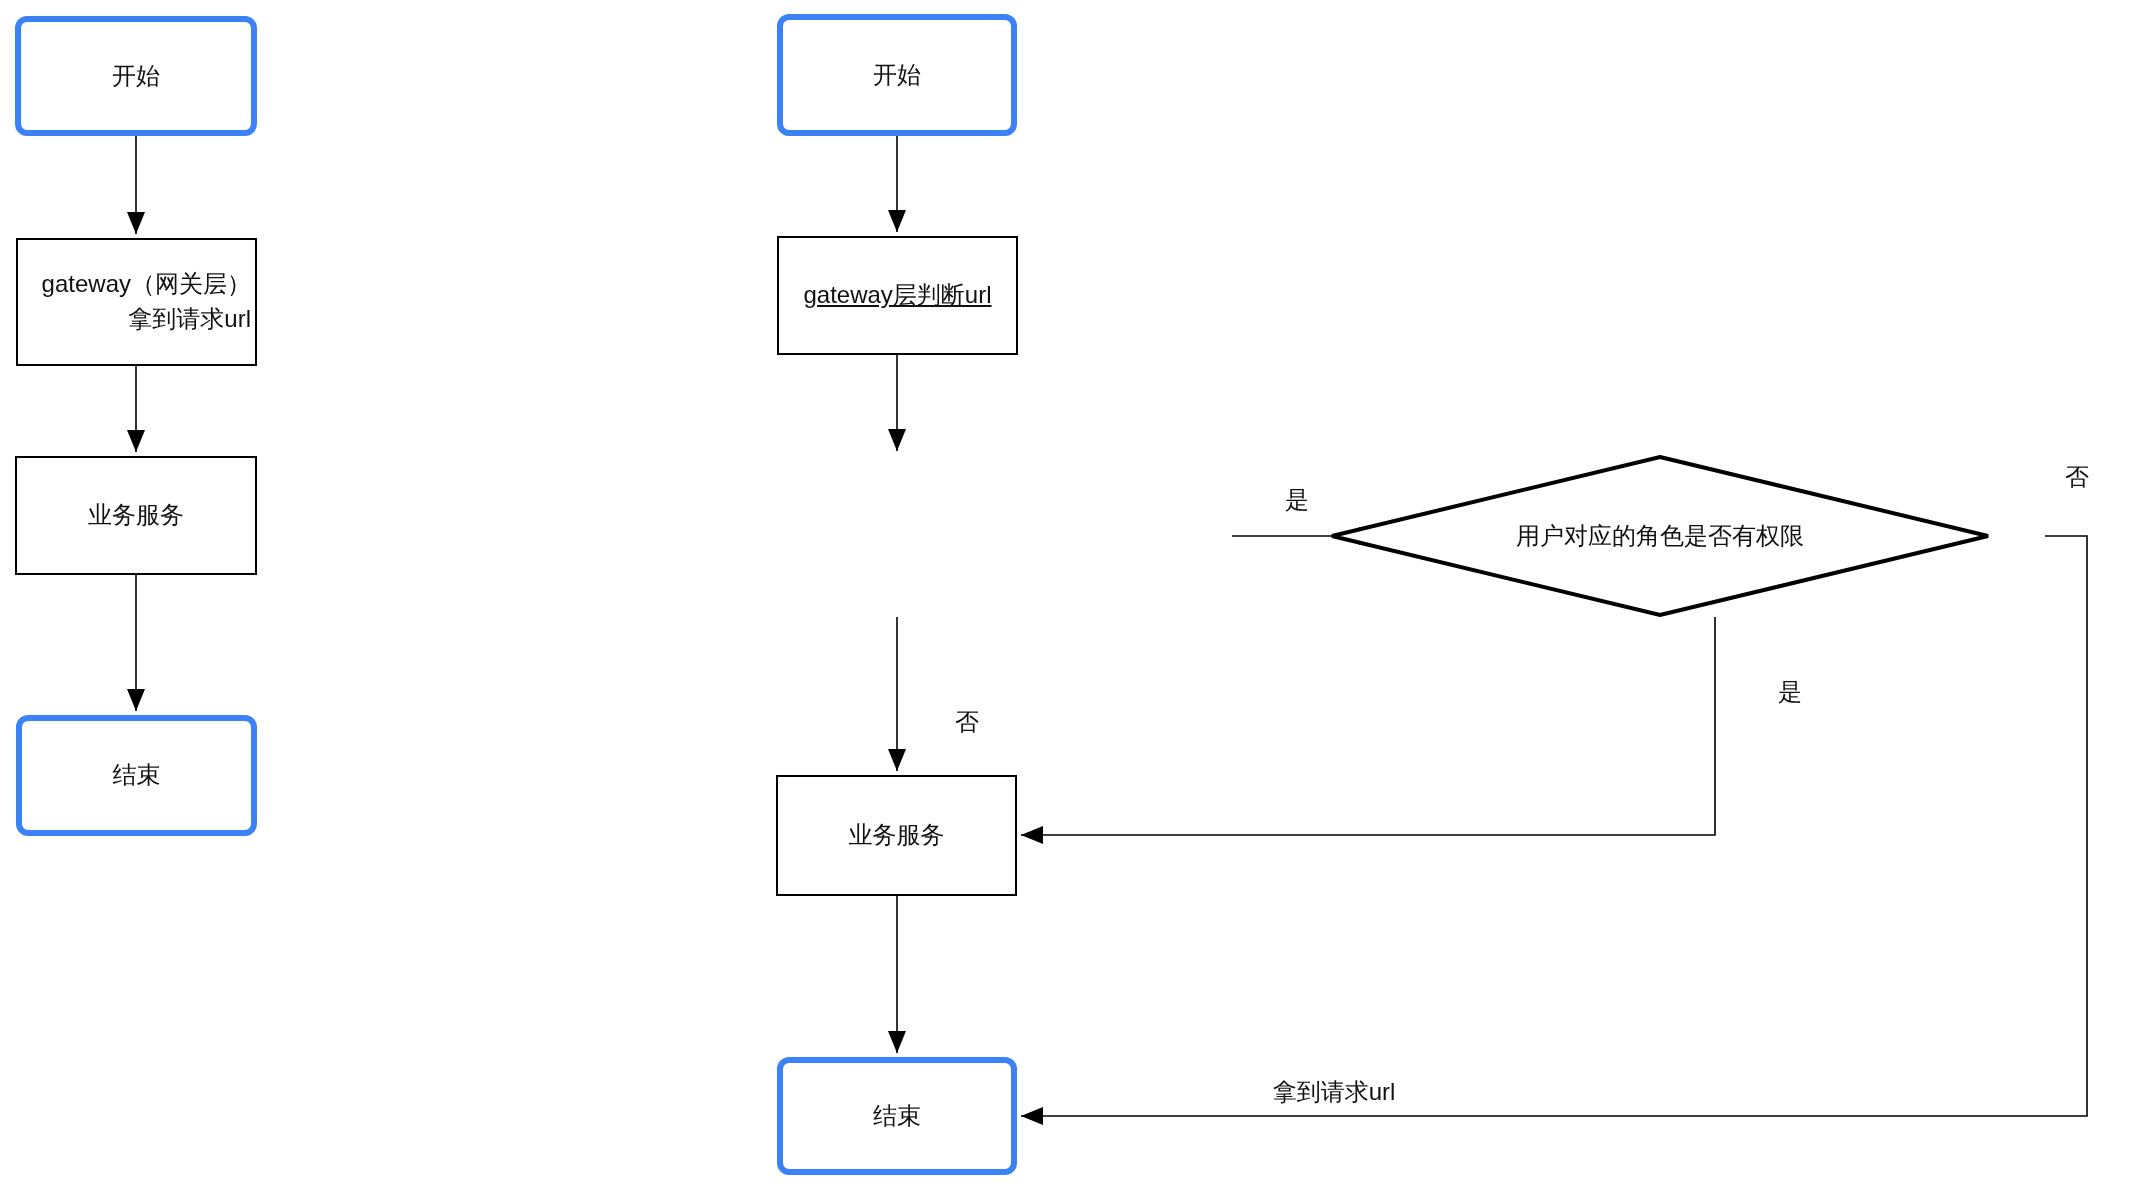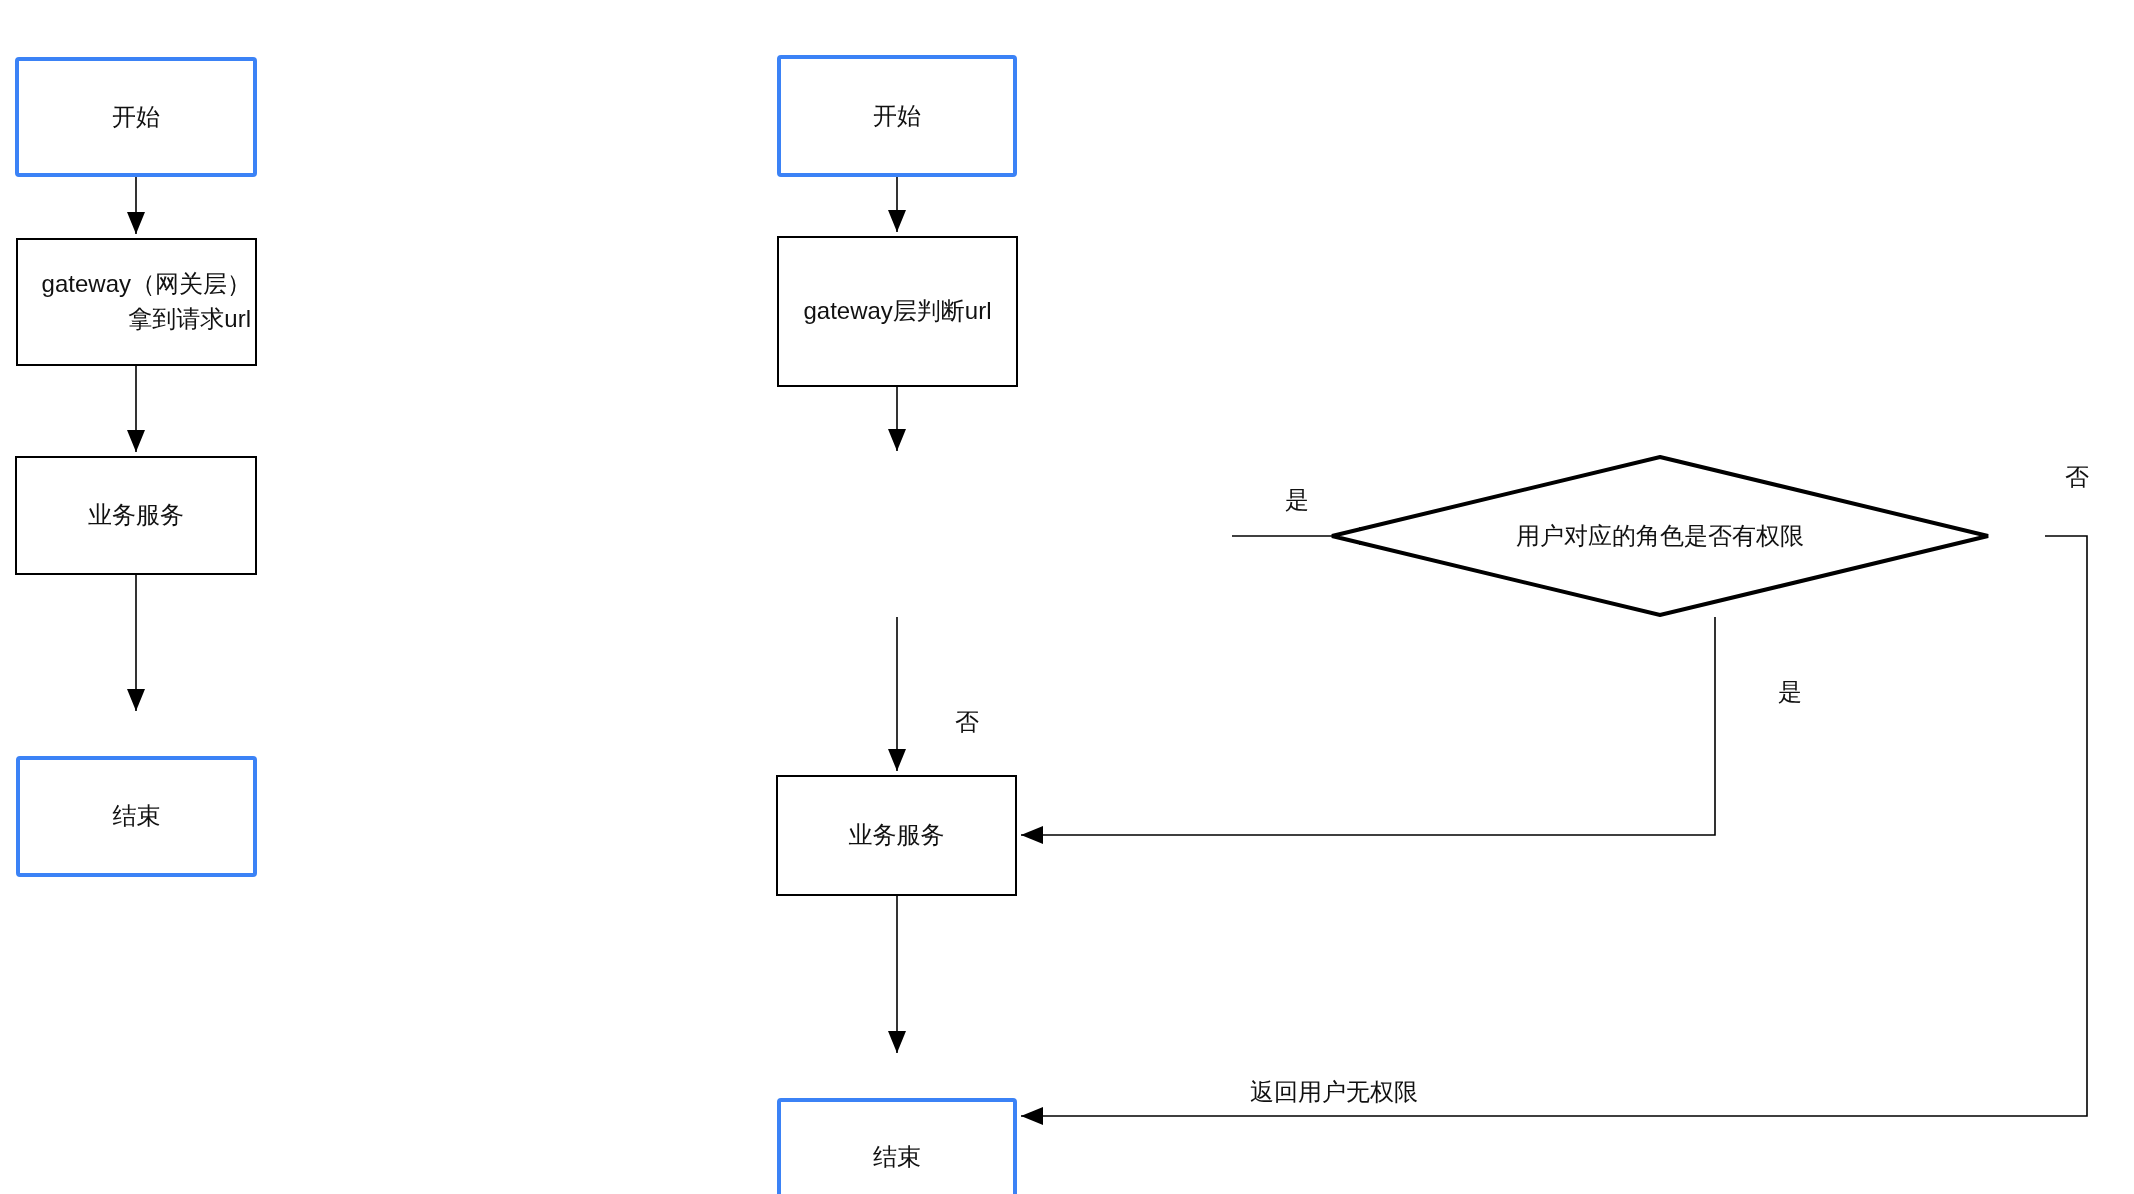--- a/index.html
+++ b/index.html
@@ -15,21 +15,21 @@
   .node{
     position:absolute;
     display:flex;align-items:center;justify-content:center;
     text-align:center;
     font-size:24px;line-height:1.45;
     color:#111111;
     box-sizing:border-box;
     background:#ffffff;
   }
   .rect{border:2px solid #000000;}
-  .rounded{border:4px solid #3b82f6;border-radius:4px;margin-top:41px;}
+  .rounded{border:6px solid #3b82f6;border-radius:12px;}
   .diamond{background:transparent;border:none;}
   .diamond svg{position:absolute;left:0;top:0;width:100%;height:100%;}
   .diamond .lbl{position:relative;z-index:2;}
   .rect .lbl, .rounded .lbl{padding:0 4px;}
   .edge-label{
     position:absolute;
     transform:translate(-50%,-50%);
     font-size:24px;line-height:1;
     color:#111111;
     background:#ffffff;
@@ -75,21 +75,21 @@
   </div>
 
   <div class="node rounded" style="left:16px;top:715px;width:241px;height:121px;">
     <span class="lbl">结束</span>
   </div>
 
   <div class="node rounded" style="left:777px;top:14px;width:240px;height:122px;">
     <span class="lbl">开始</span>
   </div>
 
-  <div class="node rect" style="left:777px;top:236px;width:241px;height:151px;">
+  <div class="node rect" style="left:777px;top:236px;width:241px;height:119px;text-decoration:underline;">
     <span class="lbl">gateway层判断url</span>
   </div>
 
 
   <div class="node diamond" style="left:1330px;top:455px;width:660px;height:162px;">
     <svg viewBox="0 0 660 162" preserveAspectRatio="none">
       <polygon class="diamond-shape" points="330,2 658,81 330,160 2,81"></polygon>
     </svg>
     <span class="lbl">用户对应的角色是否有权限</span>
   </div>
@@ -103,15 +103,15 @@
   </div>
 
   <div class="edge-label" style="left:1297px;top:500px;">是</div>
 
   <div class="edge-label" style="left:967px;top:722px;">否</div>
 
   <div class="edge-label" style="left:1790px;top:692px;">是</div>
 
   <div class="edge-label" style="left:2077px;top:477px;">否</div>
 
-  <div class="edge-label" style="left:1334px;top:1092px;">返回用户无权限</div>
+  <div class="edge-label" style="left:1334px;top:1092px;">拿到请求url</div>
 
 </div>
 
 </body></html>

